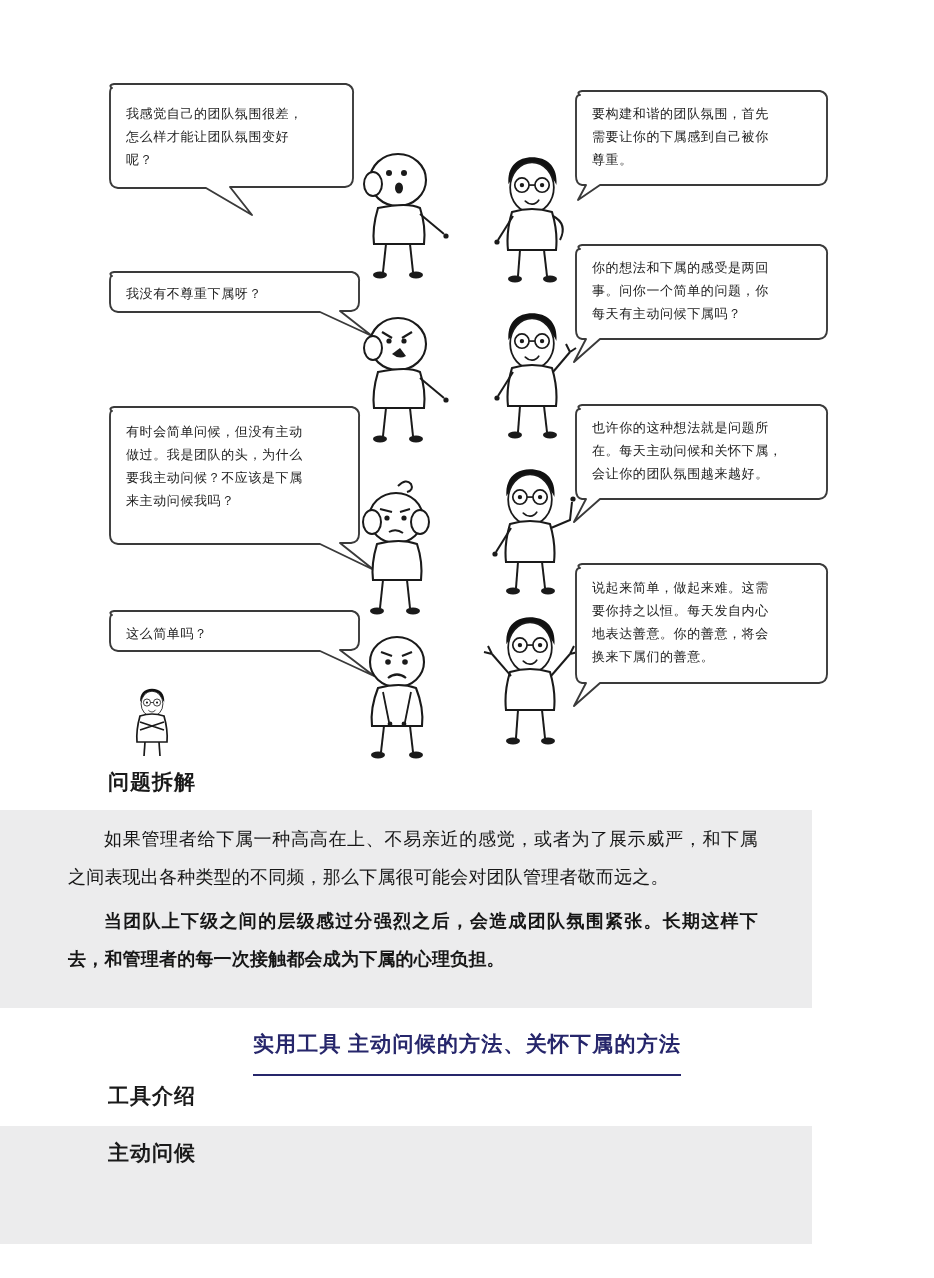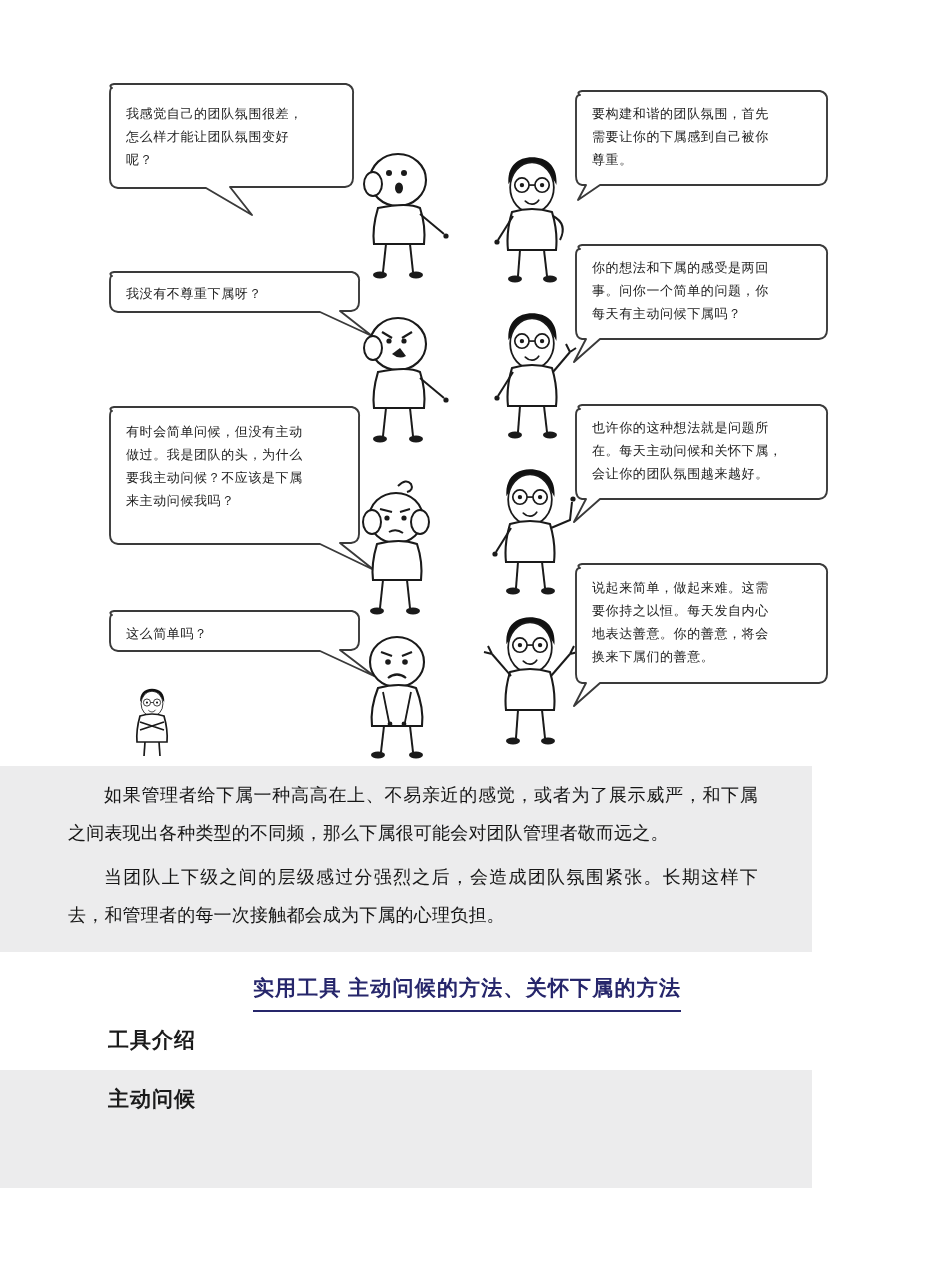--- a/index.html
+++ b/index.html
@@ -63,35 +63,35 @@
   .body-p {
     margin: 0 0 6px 0;
     font-size: 18px;
     line-height: 38px;
     text-align: justify;
     text-justify: inter-ideograph;
     text-indent: 2em;
     letter-spacing: 0.2px;
     color: #161616;
   }
-  .body-p:last-child { margin-bottom: 4px; }
+  .body-p:last-child { margin-bottom: 16px; font-weight: bold; }
 
   .tool-heading {
     display: block;
     text-align: center;
     margin: 16px 0 0 0;
     font-size: 21px;
     font-weight: bold;
     line-height: 40px;
     color: #26266b;
     letter-spacing: 1.2px;
   }
   .tool-heading span {
     border-bottom: 2px solid #26266b;
-    padding-bottom: 10px;
+    padding-bottom: 18px;
   }
 
   .h-intro {
     margin: 10px 0 0 0;
     padding: 0 0 0 108px;
     font-size: 21px;
     line-height: 44px;
     color: #1a1a1a;
     letter-spacing: 1px;
     font-weight: bold;
@@ -104,20 +104,21 @@
     background: #ececed;
     box-sizing: border-box;
     padding: 12px 0 0 108px;
   }
   .gray-panel .panel-title {
     font-size: 21px;
     font-weight: bold;
     line-height: 34px;
     letter-spacing: 1px;
     color: #1a1a1a;
+    font-family: Liberation Mono, monospace;
   }
 </style>
 </head>
 <body>
 
 <div id="comic">
   <svg width="934" height="770" viewBox="0 0 934 770" xmlns="http://www.w3.org/2000/svg">
     <defs>
 
       <g id="adv-head">
@@ -327,20 +328,21 @@
       <path d="M140,716 Q136,730 137,742 L167,742 Q168,730 164,716 Q152,712 140,716 Z" fill="#fff" stroke="#1a1a1a" stroke-width="1.7"></path>
       <path d="M140,722 L164,730 M164,722 L140,730" stroke="#1a1a1a" stroke-width="1.7"></path>
       <path d="M145,742 L144,756" stroke="#1a1a1a" stroke-width="1.7"></path>
       <path d="M159,742 L160,756" stroke="#1a1a1a" stroke-width="1.7"></path>
     </g>
   </svg>
 </div>
 
 <div class="doc">
 
+  <h2 class="h-sub">问题拆解</h2>
 
   <div class="shaded">
     <p class="body-p">如果管理者给下属一种高高在上、不易亲近的感觉，或者为了展示威严，和下属之间表现出各种类型的不同频，那么下属很可能会对团队管理者敬而远之。</p>
     <p class="body-p">当团队上下级之间的层级感过分强烈之后，会造成团队氛围紧张。长期这样下去，和管理者的每一次接触都会成为下属的心理负担。</p>
   </div>
 
   <div class="tool-heading">
     <span>实用工具  主动问候的方法、关怀下属的方法</span>
   </div>
 

